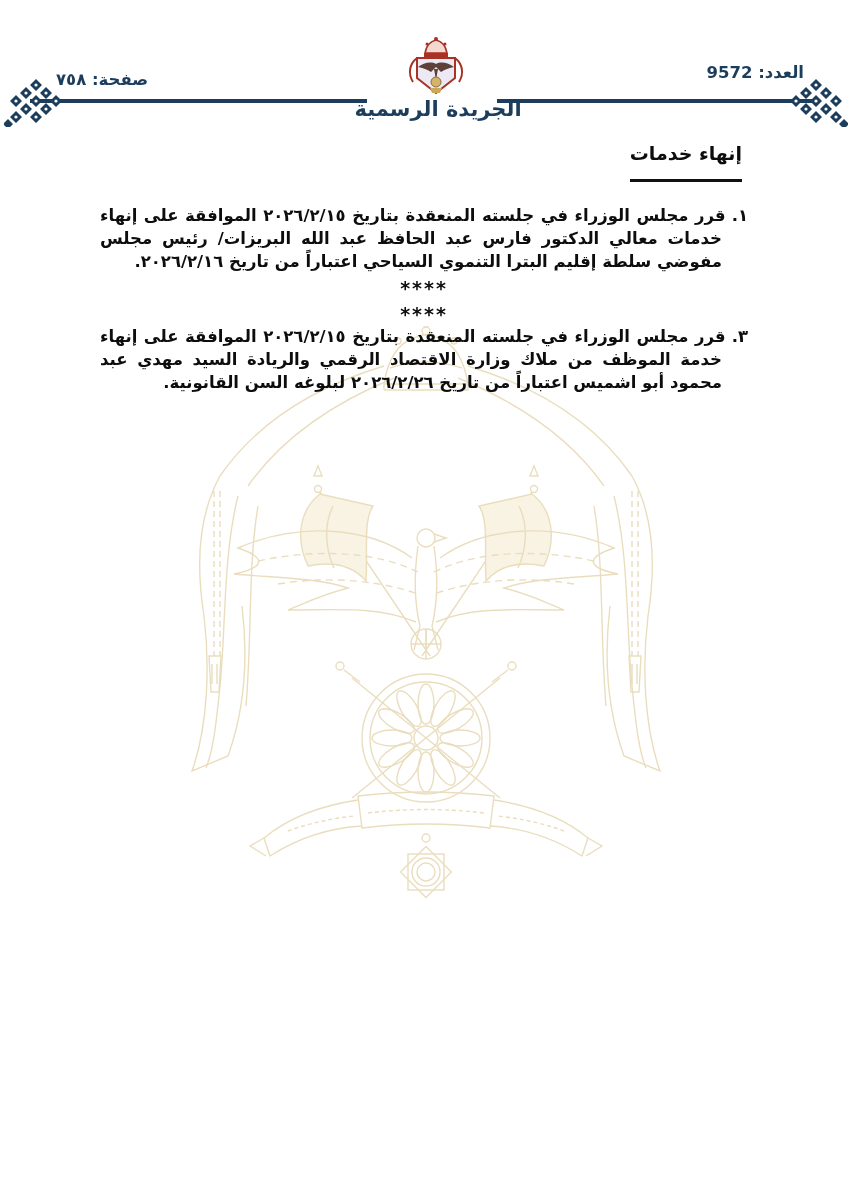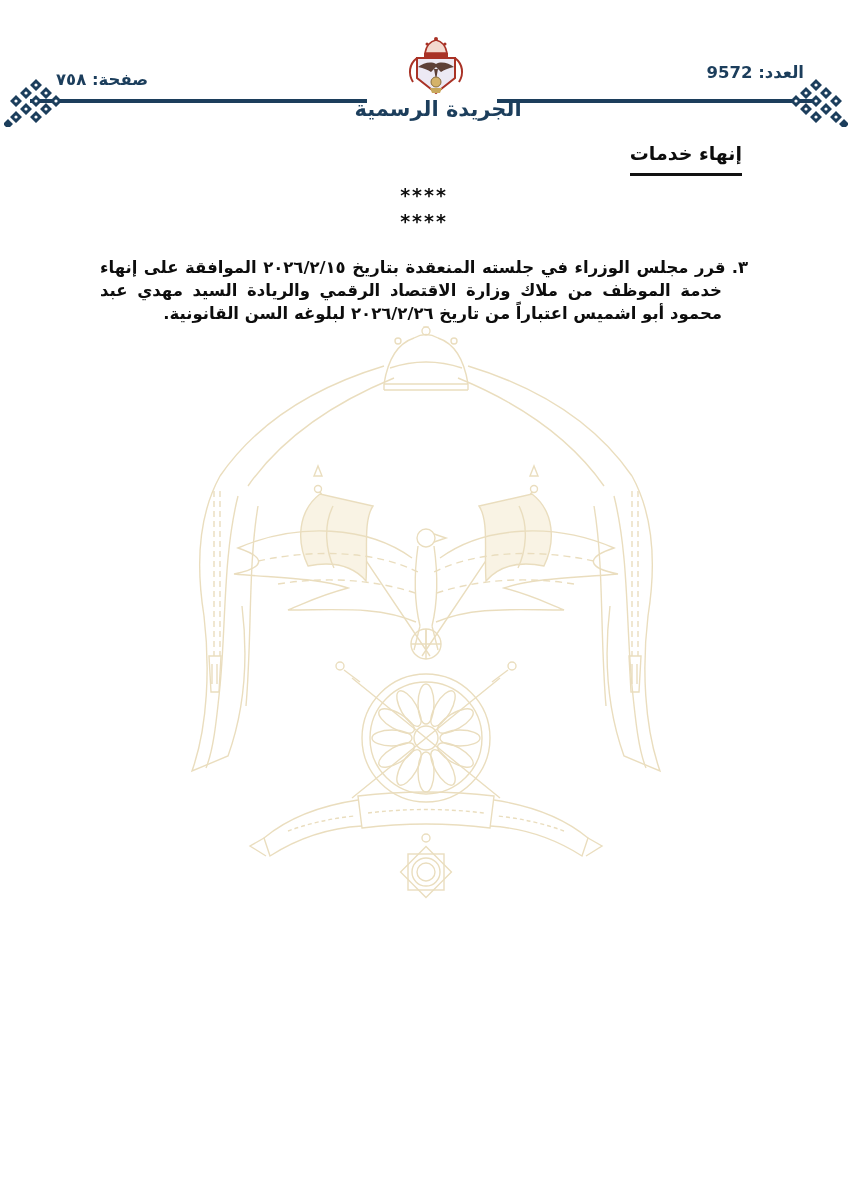--- a/index.html
+++ b/index.html
@@ -56,21 +56,21 @@
     top:142px; right:102px; left:100px;
     direction:rtl;
     z-index:2;
     color:#0d0d0d;
   }
   .section-title {
     display:inline-block;
     font-size:19px;
     font-weight:bold;
     border-bottom:3px solid #111;
-    padding-bottom:9px;
+    padding-bottom:15px;
     margin-right:6px;
     margin-bottom:4px;
   }
   .decision {
     margin-top:18px;
     font-size:16.5px;
     font-weight:bold;
     line-height:23px;
     text-align:justify;
     text-indent:-26px;
@@ -229,24 +229,27 @@
     <circle cx="35" cy="46" r="5" fill="#d5b36a" stroke="#8a6d3b" stroke-width="1"></circle>
     <path d="M29,52 h12 l-2,5 h-8 Z" fill="#c9a85c"></path>
   </svg>
 
   <div class="gazette-title">الجريدة الرسمية</div>
 
   <div class="content">
 
     <div class="section-title">إنهاء خدمات</div>
 
+    <div class="decision">
+      <span class="num">١.</span><span>قرر مجلس الوزراء في جلسته المنعقدة بتاريخ ٢٠٢٦/٢/١٥ الموافقة على إنهاء خدمات معالي الدكتور فارس عبد الحافظ عبد الله البريزات/ رئيس مجلس مفوضي سلطة إقليم البترا التنموي السياحي اعتباراً من تاريخ ٢٠٢٦/٢/١٦.</span>
+    </div>
 
     <div class="separator">****</div>
 
 
     <div class="separator">****</div>
 
-    <div class="decision" style="margin-top:24px;">
+    <div class="decision" style="margin-top:0;">
       <span class="num">٣.</span><span>قرر مجلس الوزراء في جلسته المنعقدة بتاريخ ٢٠٢٦/٢/١٥ الموافقة على إنهاء خدمة الموظف من ملاك وزارة الاقتصاد الرقمي والريادة السيد مهدي عبد محمود أبو اشميس اعتباراً من تاريخ ٢٠٢٦/٢/٢٦ لبلوغه السن القانونية.</span>
     </div>
 
   </div>
 </div>
 
 </body></html>

